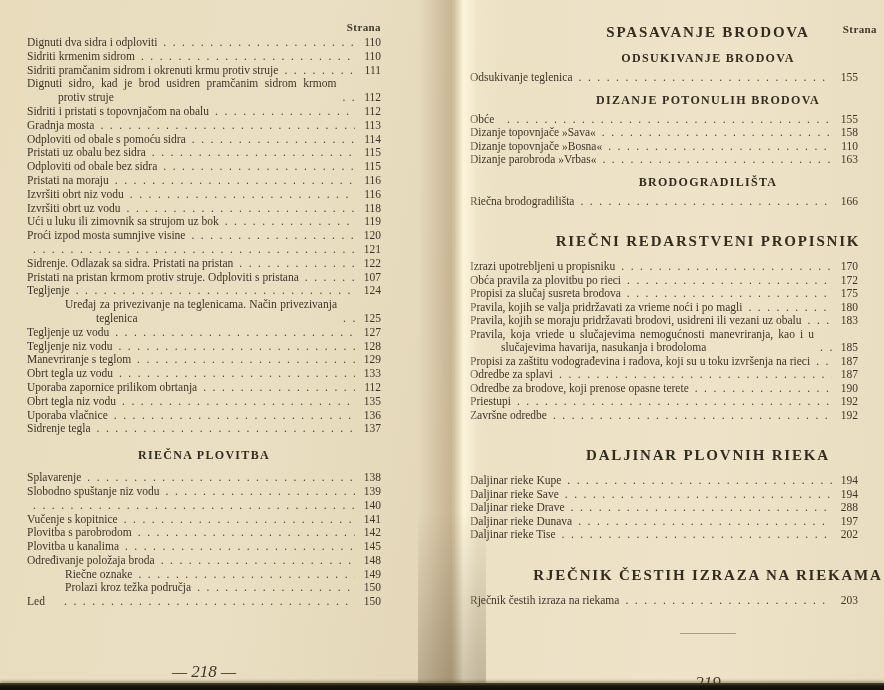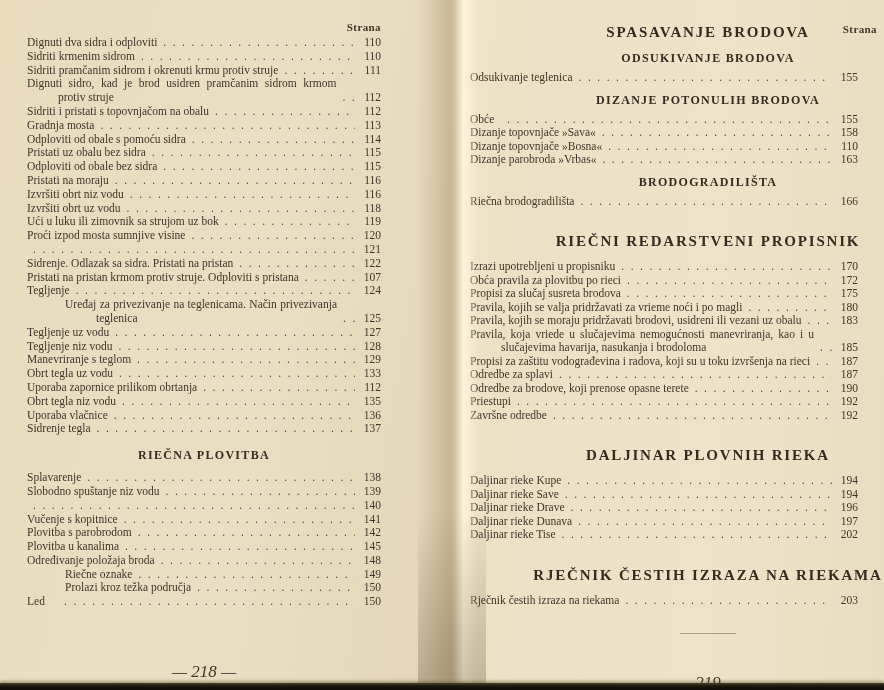--- a/index.html
+++ b/index.html
@@ -364,21 +364,21 @@
           <span class="num">194</span>
         </div>
         <div class="entry">
           <span class="label">Daljinar rieke Save</span>
           <span class="leader">................................................................................</span>
           <span class="num">194</span>
         </div>
         <div class="entry">
           <span class="label">Daljinar rieke Drave</span>
           <span class="leader">................................................................................</span>
-          <span class="num">196</span>
+          <span class="num">288</span>
         </div>
         <div class="entry">
           <span class="label">Daljinar rieke Dunava</span>
           <span class="leader">................................................................................</span>
           <span class="num">197</span>
         </div>
         <div class="entry">
           <span class="label">Daljinar rieke Tise</span>
           <span class="leader">................................................................................</span>
           <span class="num">202</span>

